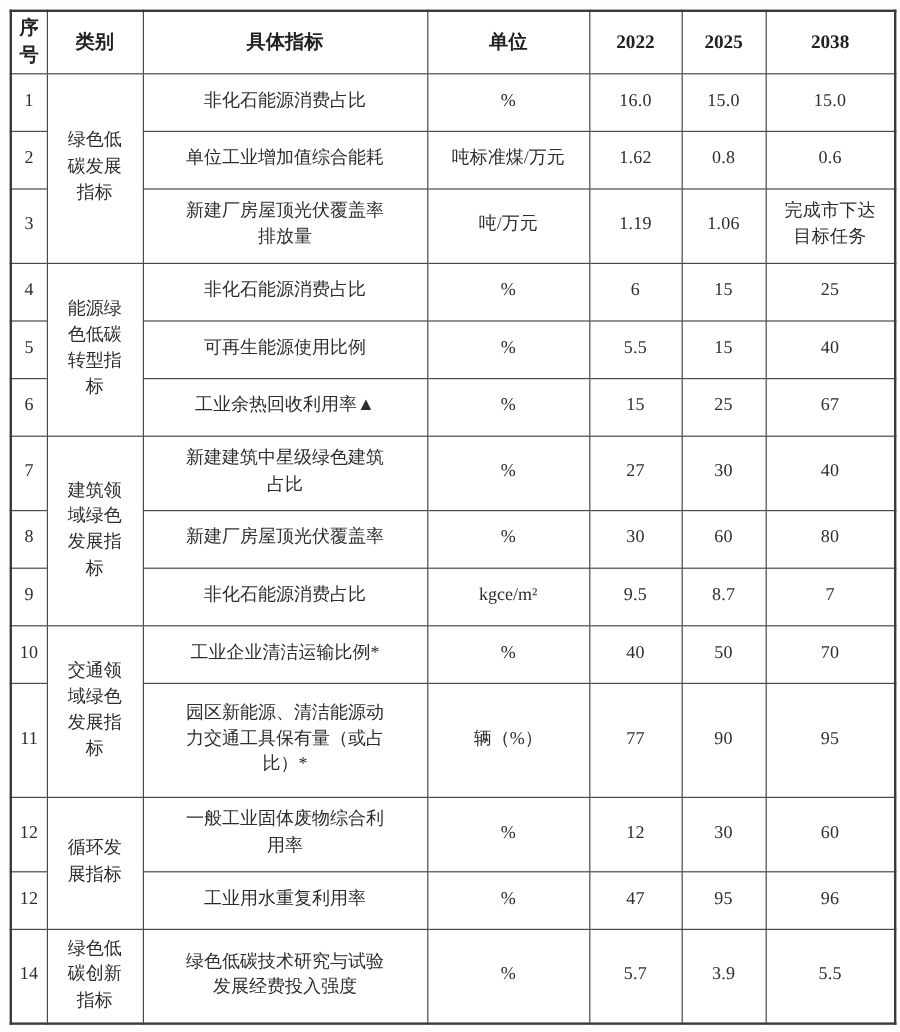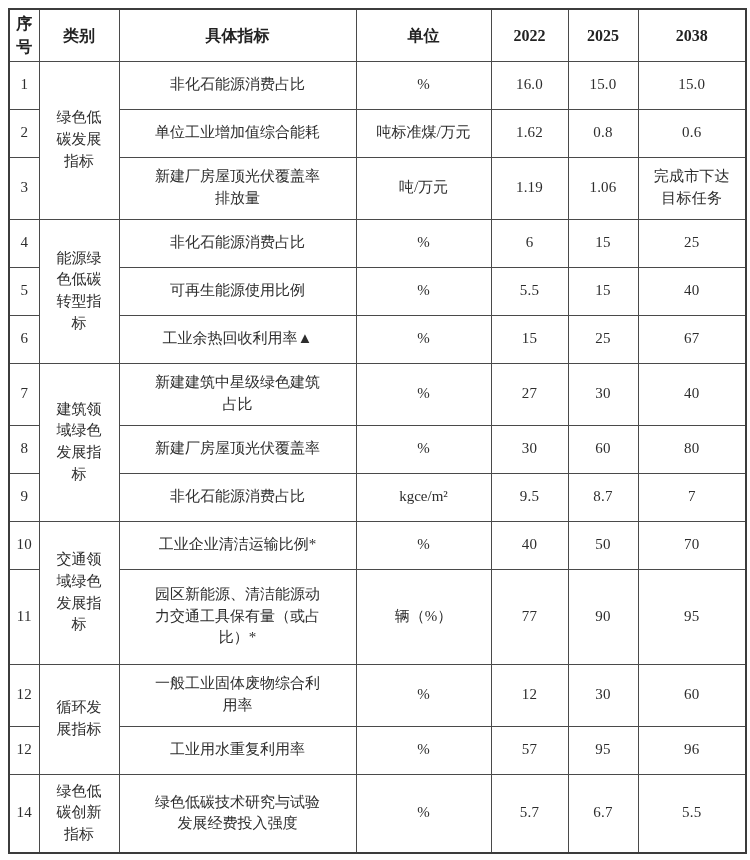--- a/index.html
+++ b/index.html
@@ -183,30 +183,30 @@
 用率</td>
       <td class="unit">%</td>
       <td class="val">12</td>
       <td class="val">30</td>
       <td class="val">60</td>
     </tr>
     <tr class="h48">
       <td class="no">12</td>
       <td class="ind">工业用水重复利用率</td>
       <td class="unit">%</td>
-      <td class="val">57</td>
+      <td class="val">47</td>
       <td class="val">95</td>
       <td class="val">96</td>
     </tr>
     <tr class="h79">
       <td class="no">14</td>
       <td class="cat">绿色低
 碳创新
 指标</td>
       <td class="ind">绿色低碳技术研究与试验
 发展经费投入强度</td>
       <td class="unit">%</td>
       <td class="val">5.7</td>
-      <td class="val">6.7</td>
+      <td class="val">3.9</td>
       <td class="val">5.5</td>
     </tr>
   </tbody>
 </table>
 
 </body></html>

